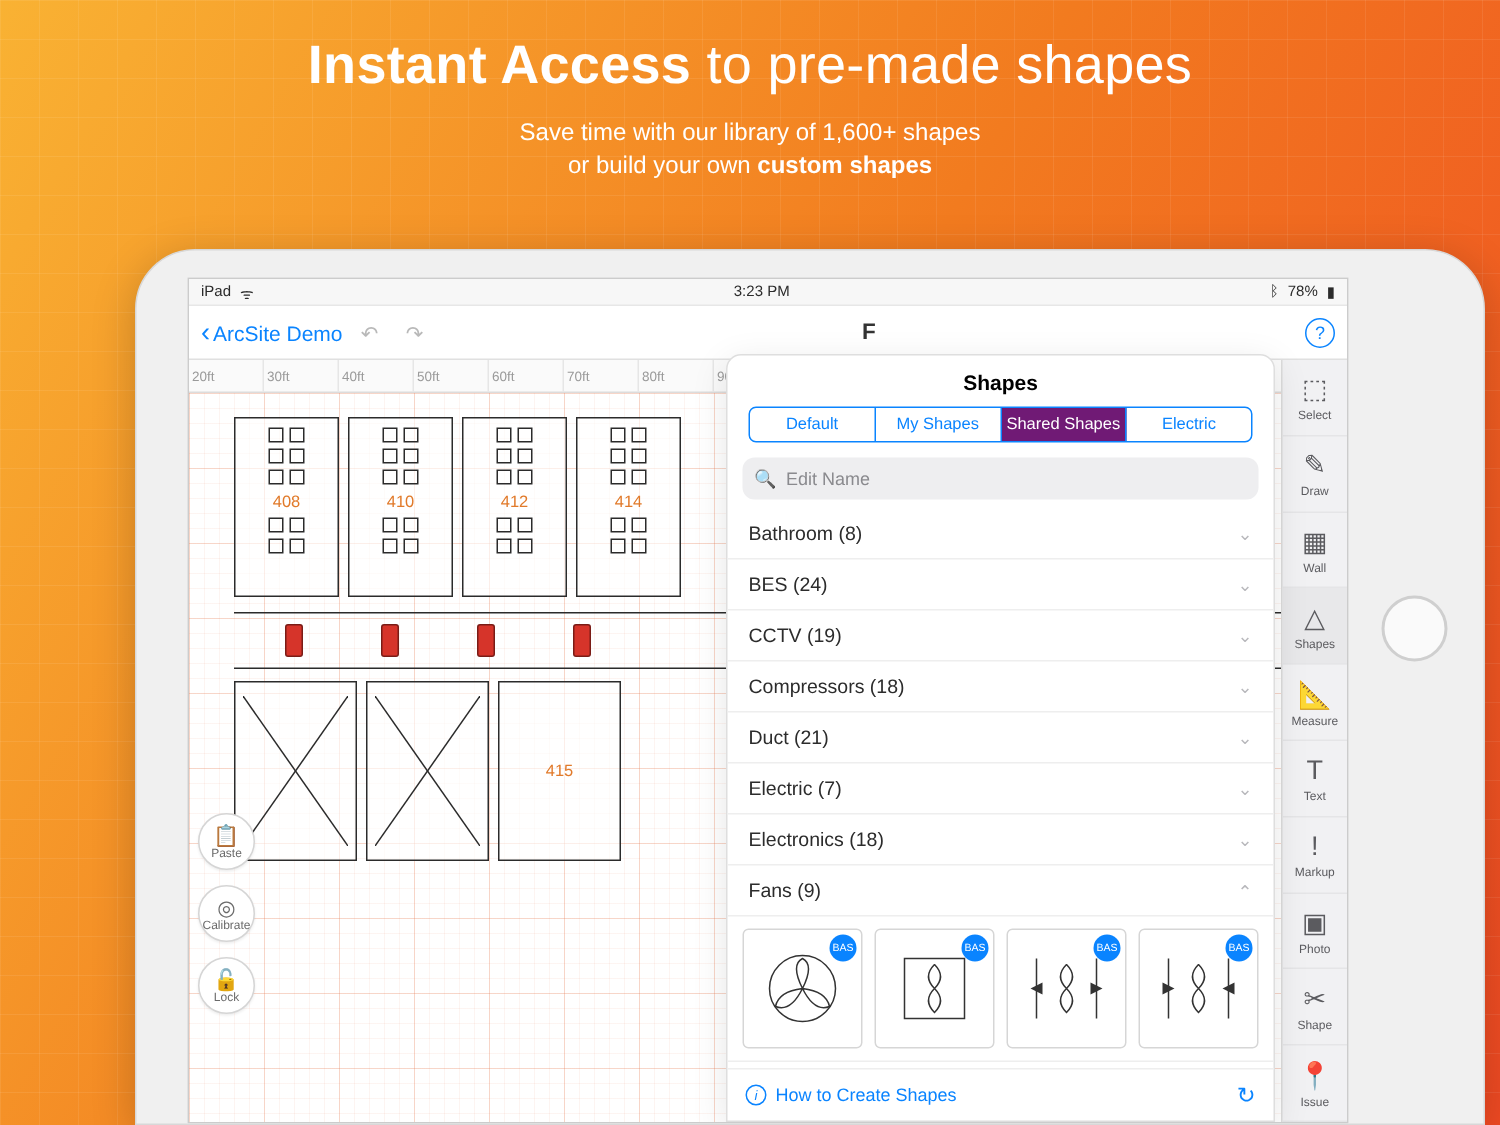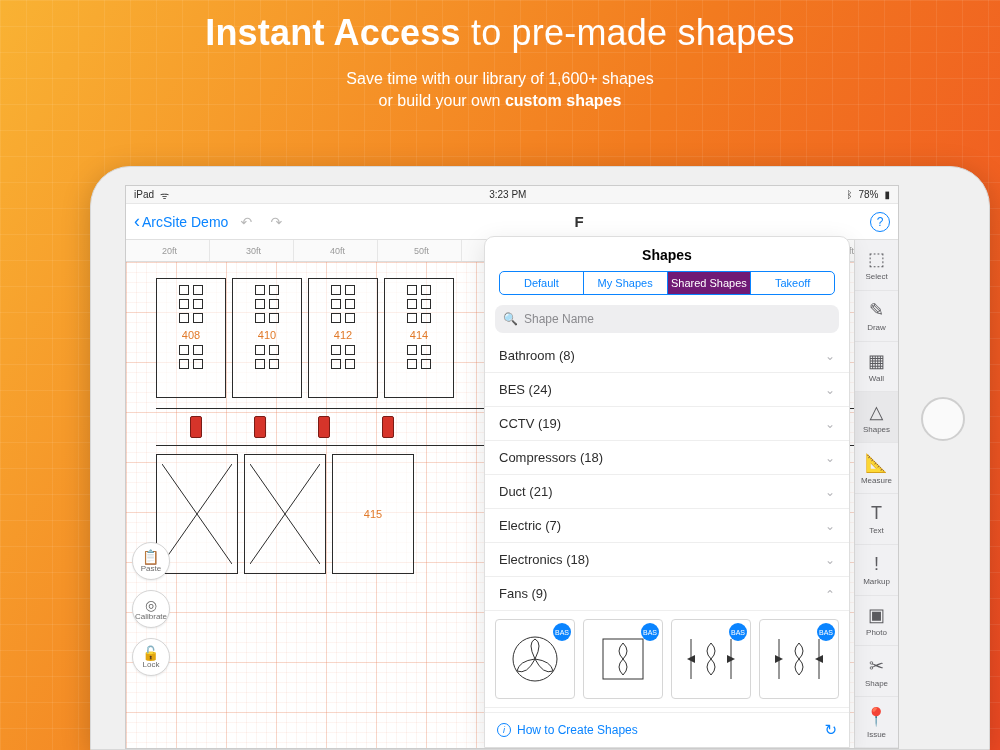--- a/index.html
+++ b/index.html
@@ -9,21 +9,21 @@
   background: linear-gradient(120deg, #f9b233 0%, #f27b1f 50%, #ef4923 100%);
   overflow: hidden; position: relative;
 }
 .bg-grid {
   position: absolute; inset: 0;
   background-image:
     linear-gradient(rgba(255,255,255,0.08) 1px, transparent 1px),
     linear-gradient(90deg, rgba(255,255,255,0.08) 1px, transparent 1px);
   background-size: 26px 26px;
 }
-.hero { position: relative; text-align: center; color: #fff; padding-top: 12px; }
+.hero { position: relative; text-align: center; color: #fff; padding-top: 22px; }
 .hero h1 { font-size: 36px; font-weight: 300; letter-spacing: .2px; }
 .hero h1 .b { font-weight: 700; }
 .hero .sub { margin-top: 14px; font-size: 16px; font-weight: 300; line-height: 1.35; }
 .hero .sub .b { font-weight: 700; }
 
 .ipad {
   position: absolute; left: 90px; bottom: 0; width: 900px; height: 584px;
   background: #f0f0f0; border-radius: 40px 40px 0 0;
   border: 1px solid #d8d8d8; box-shadow: 0 6px 30px rgba(0,0,0,.2);
 }
@@ -55,21 +55,21 @@
 .icon-btn {
   width: 24px; height: 24px; border-radius: 12px; display: flex;
   align-items: center; justify-content: center; color: #b9b9b9; font-size: 14px;
 }
 .help-ic { width: 20px; height: 20px; border: 1.5px solid #0a84ff; border-radius: 50%; color: #0a84ff; font-size: 12px; display: flex; align-items: center; justify-content: center; }
 
 .ruler-h {
   height: 22px; background: #fafafa; border-bottom: 1px solid #dcdcdc;
   display: flex; font-size: 9px; color: #9a9a9a;
 }
-.ruler-h .tick { flex: 0 0 50px; border-right: 1px solid #e6e6e6; padding: 6px 2px 0; margin-left: 34px; }
+.ruler-h .tick { flex: 0 0 50px; border-right: 1px solid #e6e6e6; padding: 6px 2px 0; }
 
 .work {
   position: absolute; left: 0; right: 44px; top: 76px; bottom: 0;
   background:
     linear-gradient(rgba(230,120,80,0.08) 1px, transparent 1px),
     linear-gradient(90deg, rgba(230,120,80,0.08) 1px, transparent 1px),
     linear-gradient(rgba(230,120,80,0.25) 1px, transparent 1px),
     linear-gradient(90deg, rgba(230,120,80,0.25) 1px, transparent 1px);
   background-size: 10px 10px, 10px 10px, 50px 50px, 50px 50px;
 }
@@ -403,25 +403,25 @@
           <div>Issue</div>
         </div>
       </div>
 
     <div class="panel">
       <div class="panel-title">Shapes</div>
       <div class="seg" id="seg">
           <div>Default</div>
           <div>My Shapes</div>
           <div class="active">Shared Shapes</div>
-          <div>Takeoff</div>
+          <div>Electric</div>
         </div>
       <div class="search">
         <span>🔍</span>
-        <span>Shape Name</span>
+        <span>Edit Name</span>
       </div>
       <div class="cats" id="cats">
           <div class="cat">
             <span>Bathroom (8)</span>
             <span class="chev">⌄</span>
           </div>
           <div class="cat">
             <span>BES (24)</span>
             <span class="chev">⌄</span>
           </div>

